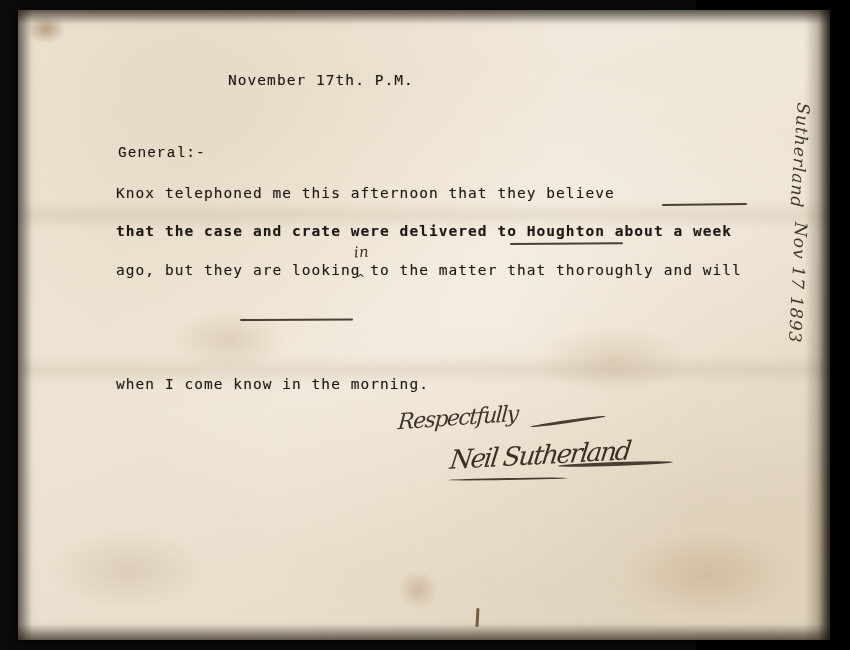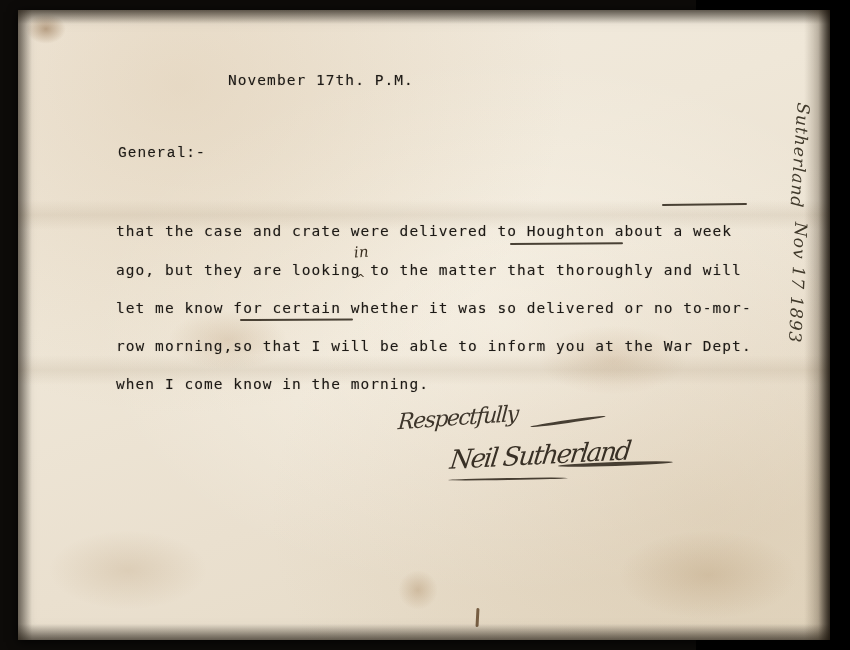--- a/index.html
+++ b/index.html
@@ -84,21 +84,21 @@
     color: #1d1a16;
     white-space: pre;
     text-shadow: 0 0 1px rgba(45,38,28,0.35);
   }
 
   #date-line   { left: 210px; top: 62px; }
   #salutation  { left: 100px; top: 135px; font-family: Liberation Mono, monospace; }
 
   .body-line { left: 98px; }
   #line-1 { top: 175px; }
-  #line-2 { top: 213px; }
+  #line-2 { top: 213px; font-weight: bold; }
   #line-3 { top: 252px; }
   #line-4 { top: 290px; }
   #line-5 { top: 328px; }
   #line-6 { top: 366px; }
 
   
   .underline {
     position: absolute;
     height: 2px;
     background: #2b2318;
@@ -237,24 +237,23 @@
     <div class="stain s5"></div>
     <div class="stain s6"></div>
 
     <div class="fold fold-a"></div>
     <div class="fold fold-b"></div>
 
     <div class="typed" id="date-line">November 17th. P.M.</div>
 
     <div class="typed" id="salutation">General:-</div>
 
+    <div class="typed body-line" id="line-1">Knox telephoned me this afternoon that they believe</div>
     <div class="typed body-line" id="line-2">that the case and crate were delivered to Houghton about a week</div>
     <div class="typed body-line" id="line-3">ago, but they are looking to the matter that thoroughly and will</div>
-    <div class="typed body-line" id="line-4">let me know for certain whether it was so delivered or no to-mor-</div>
-    <div class="typed body-line" id="line-5">row morning,so that I will be able to inform you at the War Dept.</div>
     <div class="typed body-line" id="line-6">when I come know in the morning.</div>
 
     <div class="underline u1"></div>
     <div class="underline u2"></div>
     <div class="underline u3"></div>
 
     <div class="insert-word">in</div>
     <div class="caret-mark">^</div>
 
     <div id="closing-hand">Respectfully</div>

